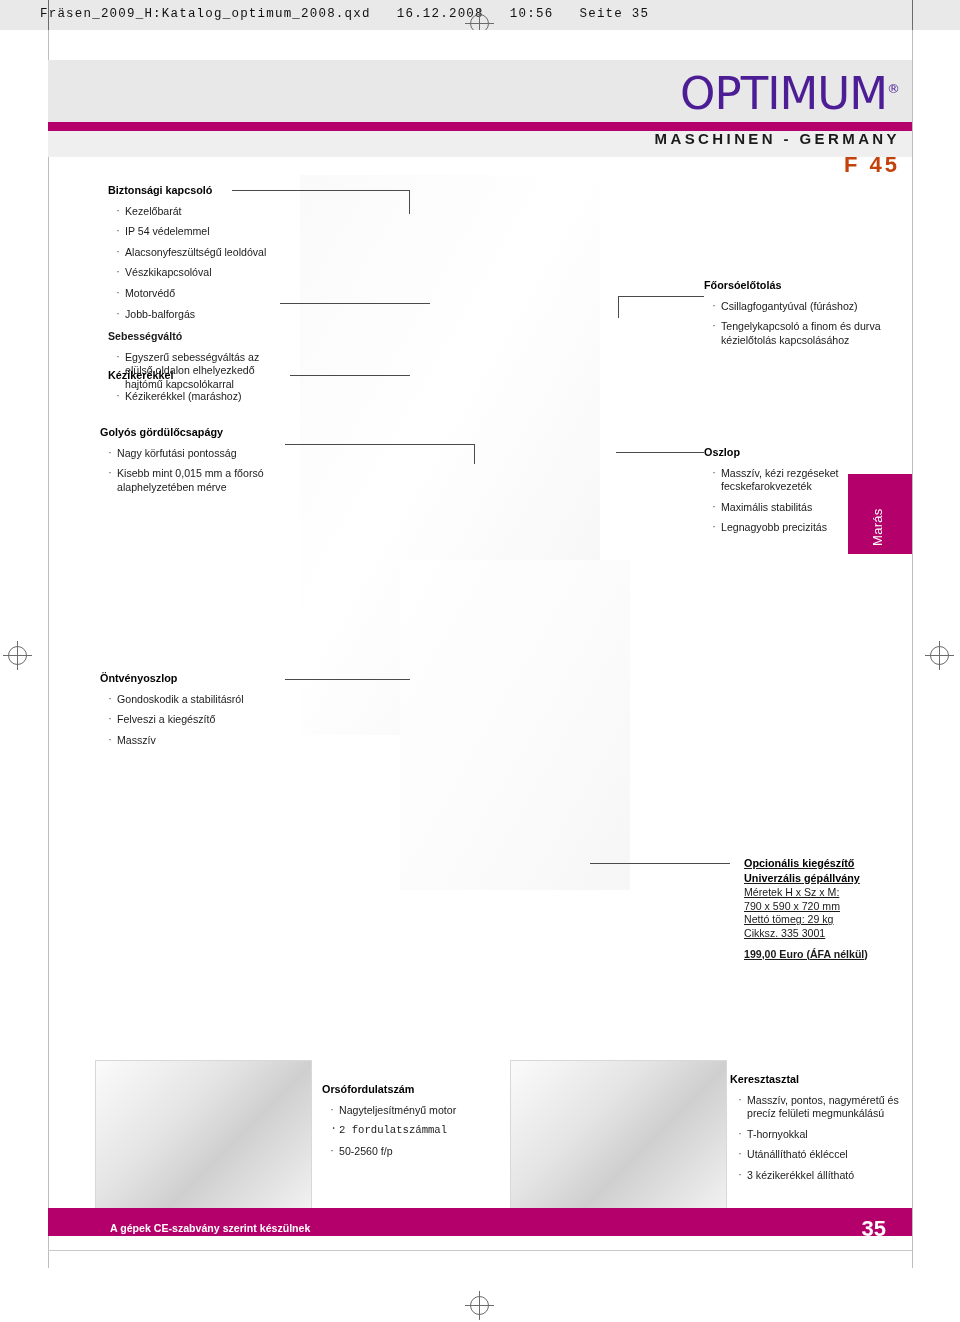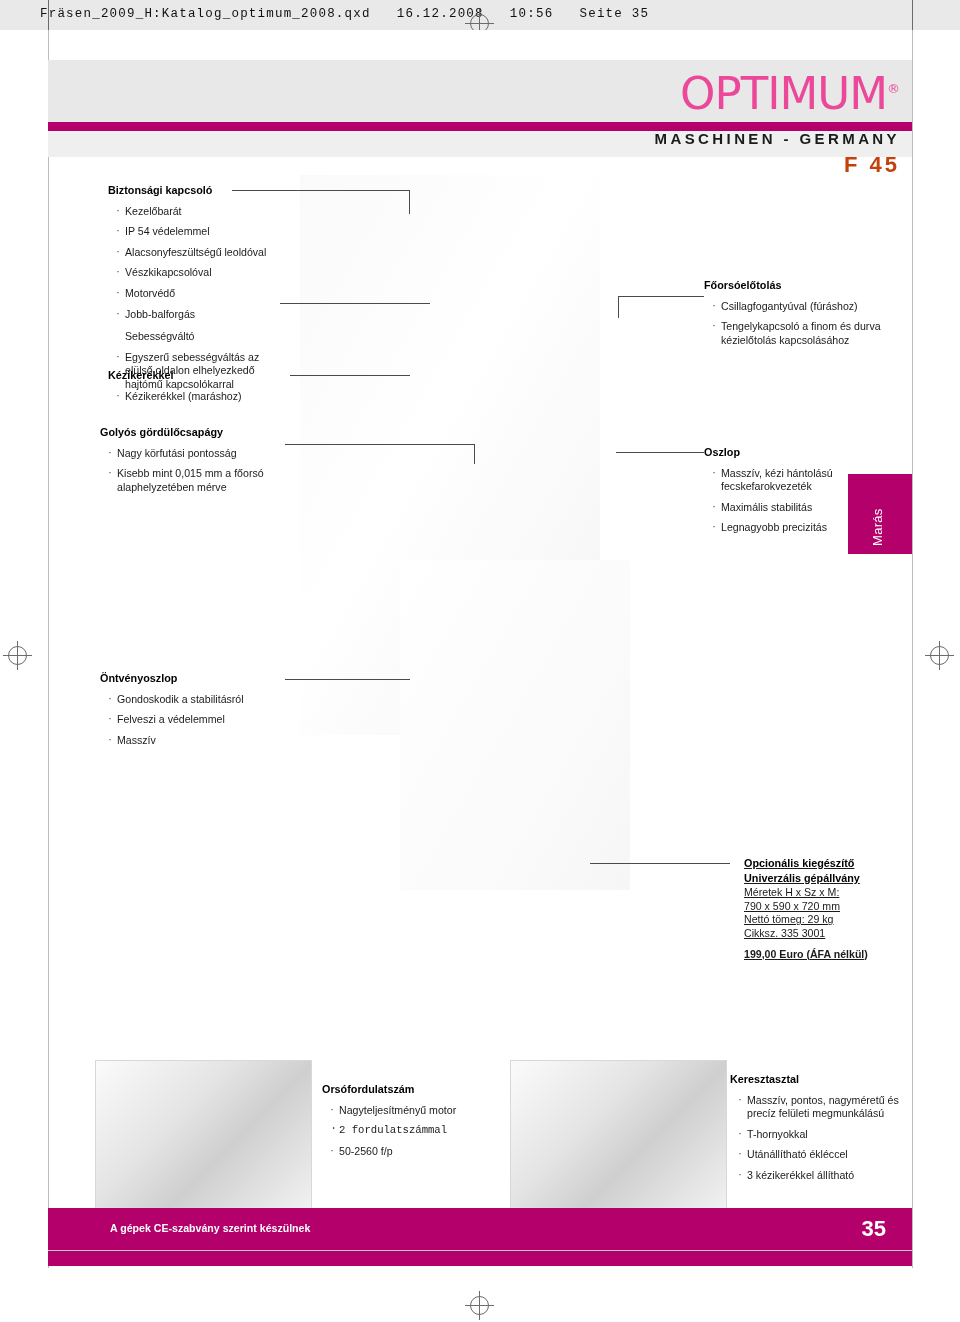--- a/index.html
+++ b/index.html
@@ -49,21 +49,21 @@
   .grey-band2{
     position:absolute;left:48px;top:131px;width:864px;height:26px;
     background:#efefef;
   }
   
   .logo{
     position:absolute;right:60px;top:66px;text-align:right;
   }
   .logo .word{
     font-family:"DejaVu Sans", sans-serif;
-    font-size:45px;letter-spacing:-1px;color:#ec4899;
+    font-size:45px;letter-spacing:-1px;color:#4c1d95;
     font-weight:400;line-height:46px;
   }
   .logo .reg-mark{
     font-size:13px;vertical-align:super;letter-spacing:0;
   }
   .logo .sub{
     font-size:15px;letter-spacing:3.4px;color:#1b1b1b;
     margin-top:5px;font-weight:700;
   }
   .model{
@@ -85,32 +85,32 @@
   .cal h4{
     margin:0 0 1px 0;font-size:10.8px;font-weight:700;color:#000;
   }
   .cal ul{margin:0;padding:0;list-style:none;}
   .cal li{
     position:relative;padding-left:10px;margin:7px;
   }
   .cal li:before{
     content:"·";position:absolute;left:1px;top:-1px;color:#555;font-size:12px;
   }
-  .cal .sub-head{font-weight:400;margin-top:9px;margin-left:17px;}
+  .cal .sub-head{font-weight:700;margin-top:9px;}
   .leader{position:absolute;background:#4a4a4a;height:0.9px;}
   .leader-v{position:absolute;background:#4a4a4a;width:0.9px;}
   
   .photo{position:absolute;}
   .ph-base{
     background:linear-gradient(135deg,#fbfbfb 0%,#e4e4e4 38%,#cfcfcf 60%,#f2f2f2 100%);
     border:0.8px solid #d8d8d8;
   }
   
   .footer{
-    position:absolute;left:48px;top:1208px;width:864px;height:58px;
+    position:absolute;left:48px;top:1208px;width:864px;height:28px;
     background:#b3006b;
   }
   .footer .txt{
     position:absolute;left:62px;top:14px;color:#fff;font-size:10.6px;font-weight:700;
   }
   .footer .pg{
     position:absolute;right:26px;top:8px;color:#fff;font-size:22px;font-weight:700;
   }
   .footer-line{
     position:absolute;left:48px;top:1250px;width:864px;height:1px;background:#c9c9c9;
@@ -201,32 +201,32 @@
     <li>Csillagfogantyúval (fúráshoz)</li>
     <li>Tengelykapcsoló a finom és durva kézielőtolás kapcsolásához</li>
   </ul>
 </div>
 <div class="leader" style="left:618px;top:296px;width:86px;"></div>
 <div class="leader-v" style="left:618px;top:296px;height:22px;"></div>
 
 <div class="cal" style="left:704px;top:446px;width:180px;">
   <h4>Oszlop</h4>
   <ul>
-    <li>Masszív, kézi hántolású fecskefarokvezeték</li>
+    <li>Masszív, kézi rezgéseket fecskefarokvezeték</li>
     <li>Maximális stabilitás</li>
     <li>Legnagyobb precizitás</li>
   </ul>
 </div>
 <div class="leader" style="left:616px;top:452px;width:88px;"></div>
 
 <div class="cal" style="left:100px;top:672px;width:190px;">
   <h4>Öntvényoszlop</h4>
   <ul>
     <li>Gondoskodik a stabilitásról</li>
-    <li>Felveszi a védelemmel</li>
+    <li>Felveszi a kiegészítő</li>
     <li>Masszív</li>
   </ul>
 </div>
 <div class="leader" style="left:285px;top:679px;width:125px;"></div>
 
 <div class="cal" style="left:744px;top:857px;width:200px;text-decoration:underline;">
   <h4>Opcionális kiegészítő</h4>
   <h4>Univerzális gépállvány</h4>
   <div>Méretek H x Sz x M:</div>
   <div>790 x 590 x 720 mm</div>

